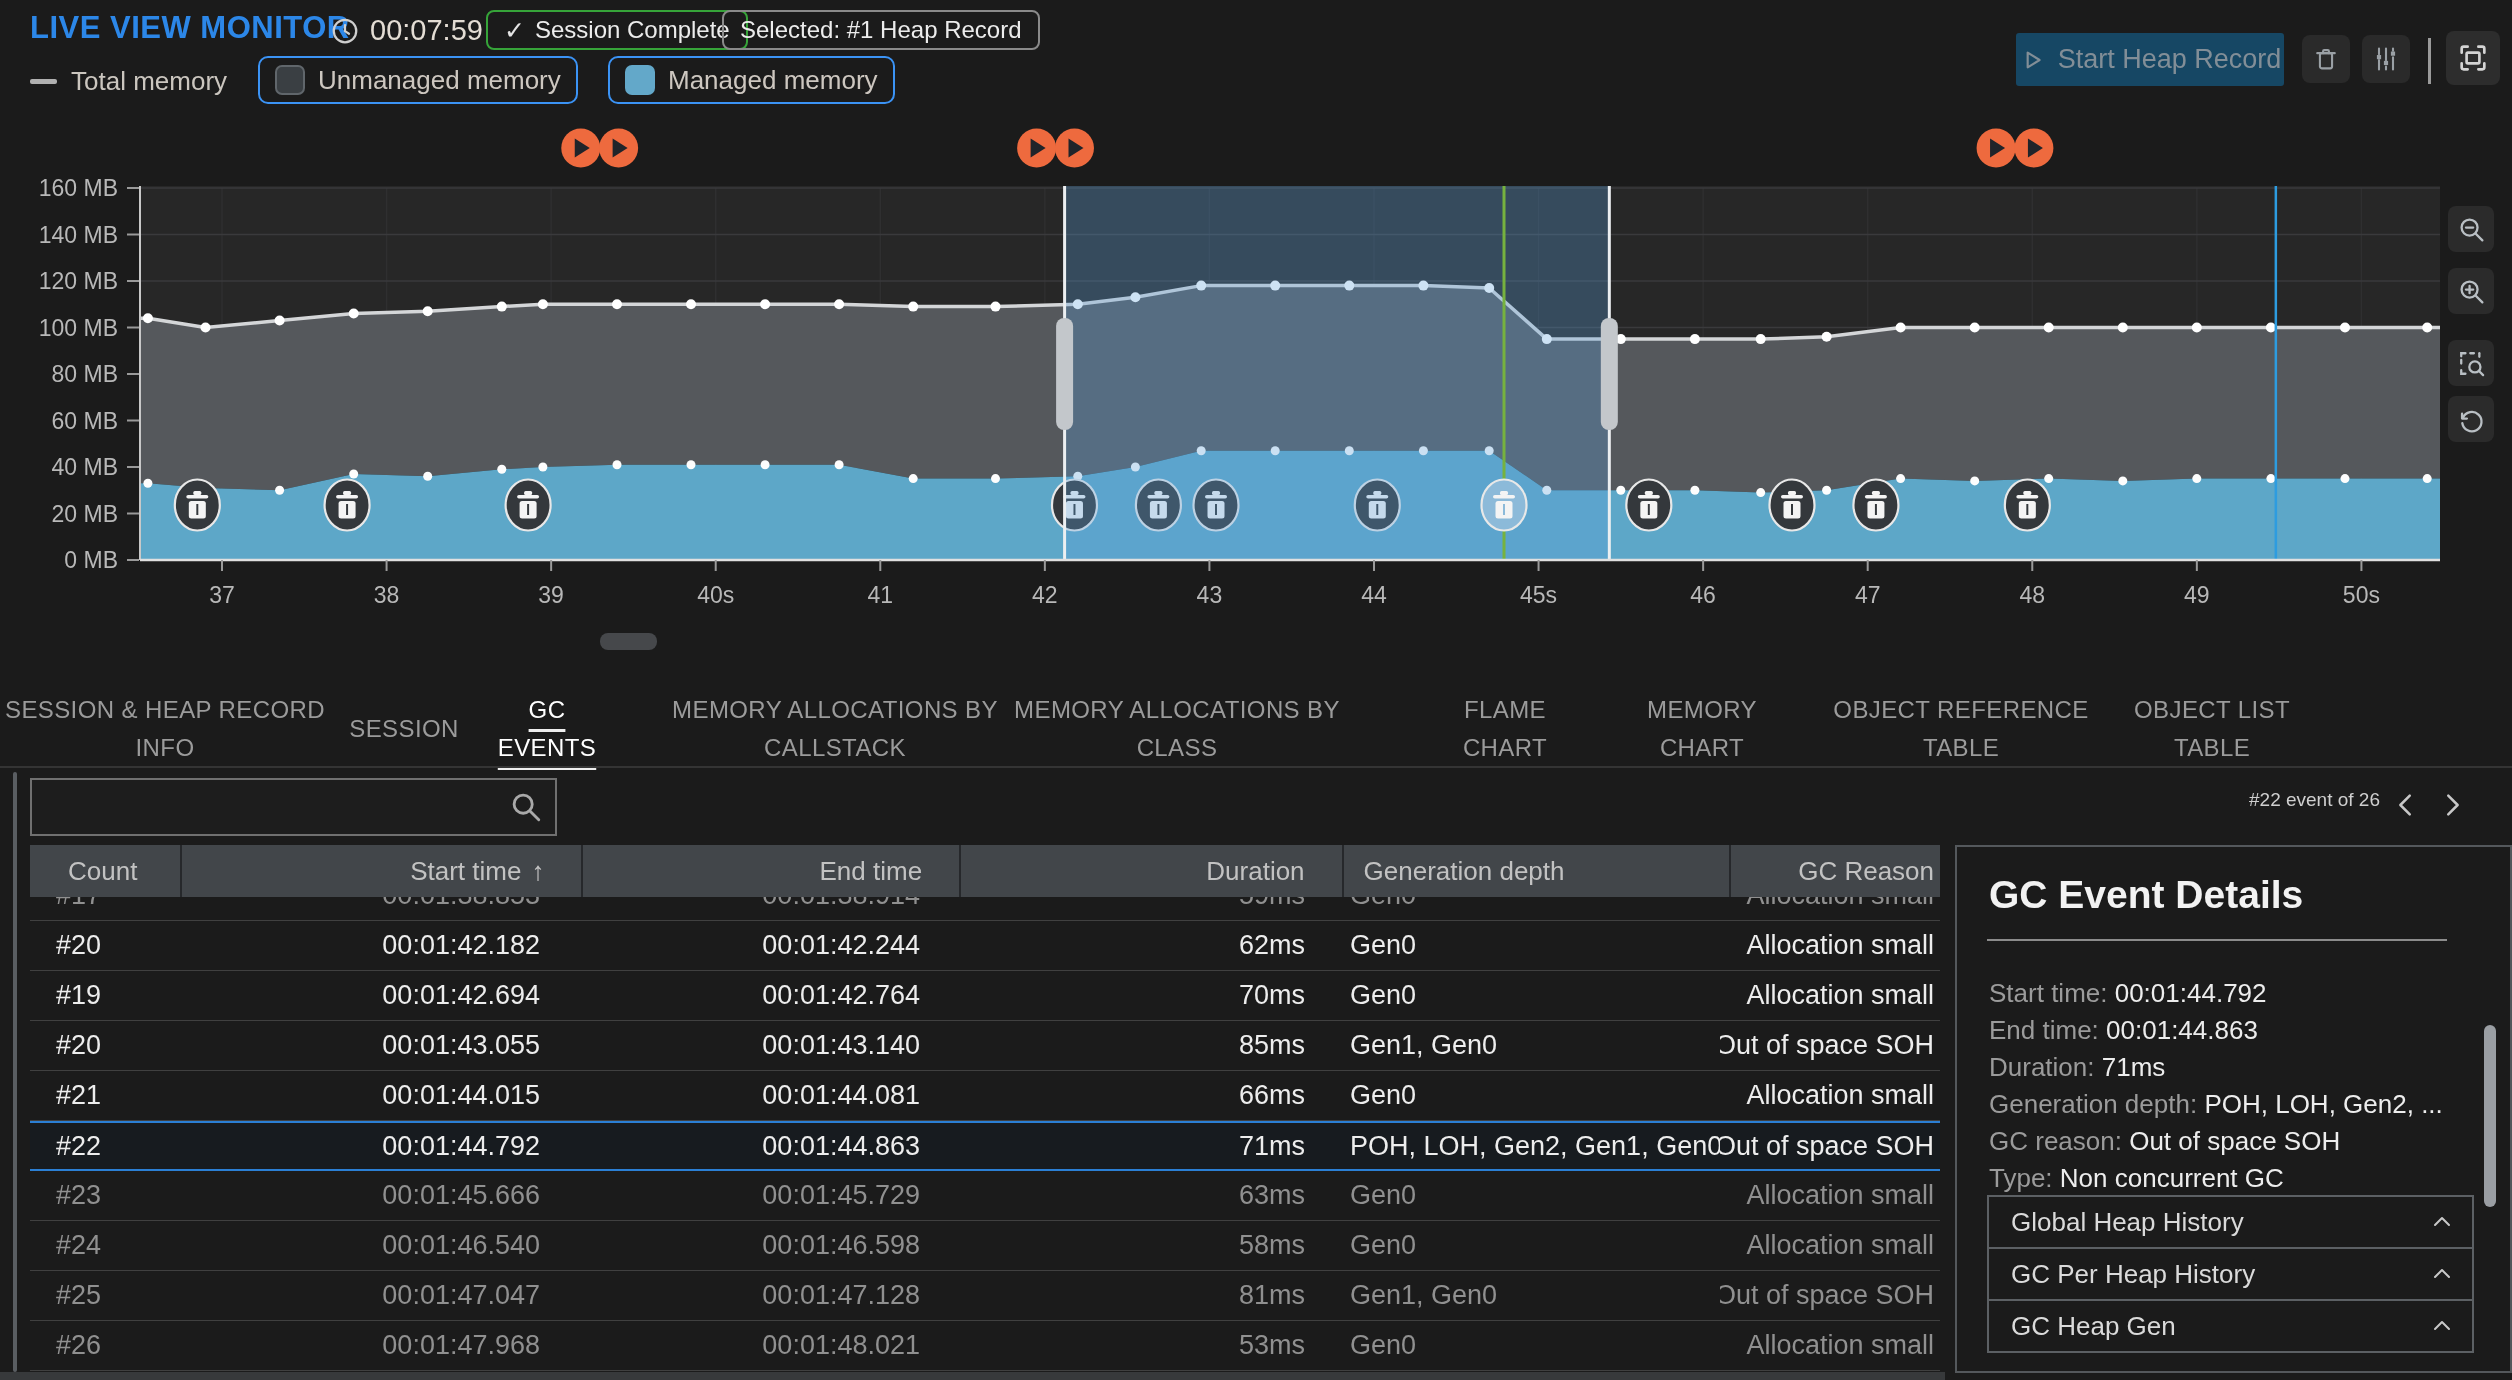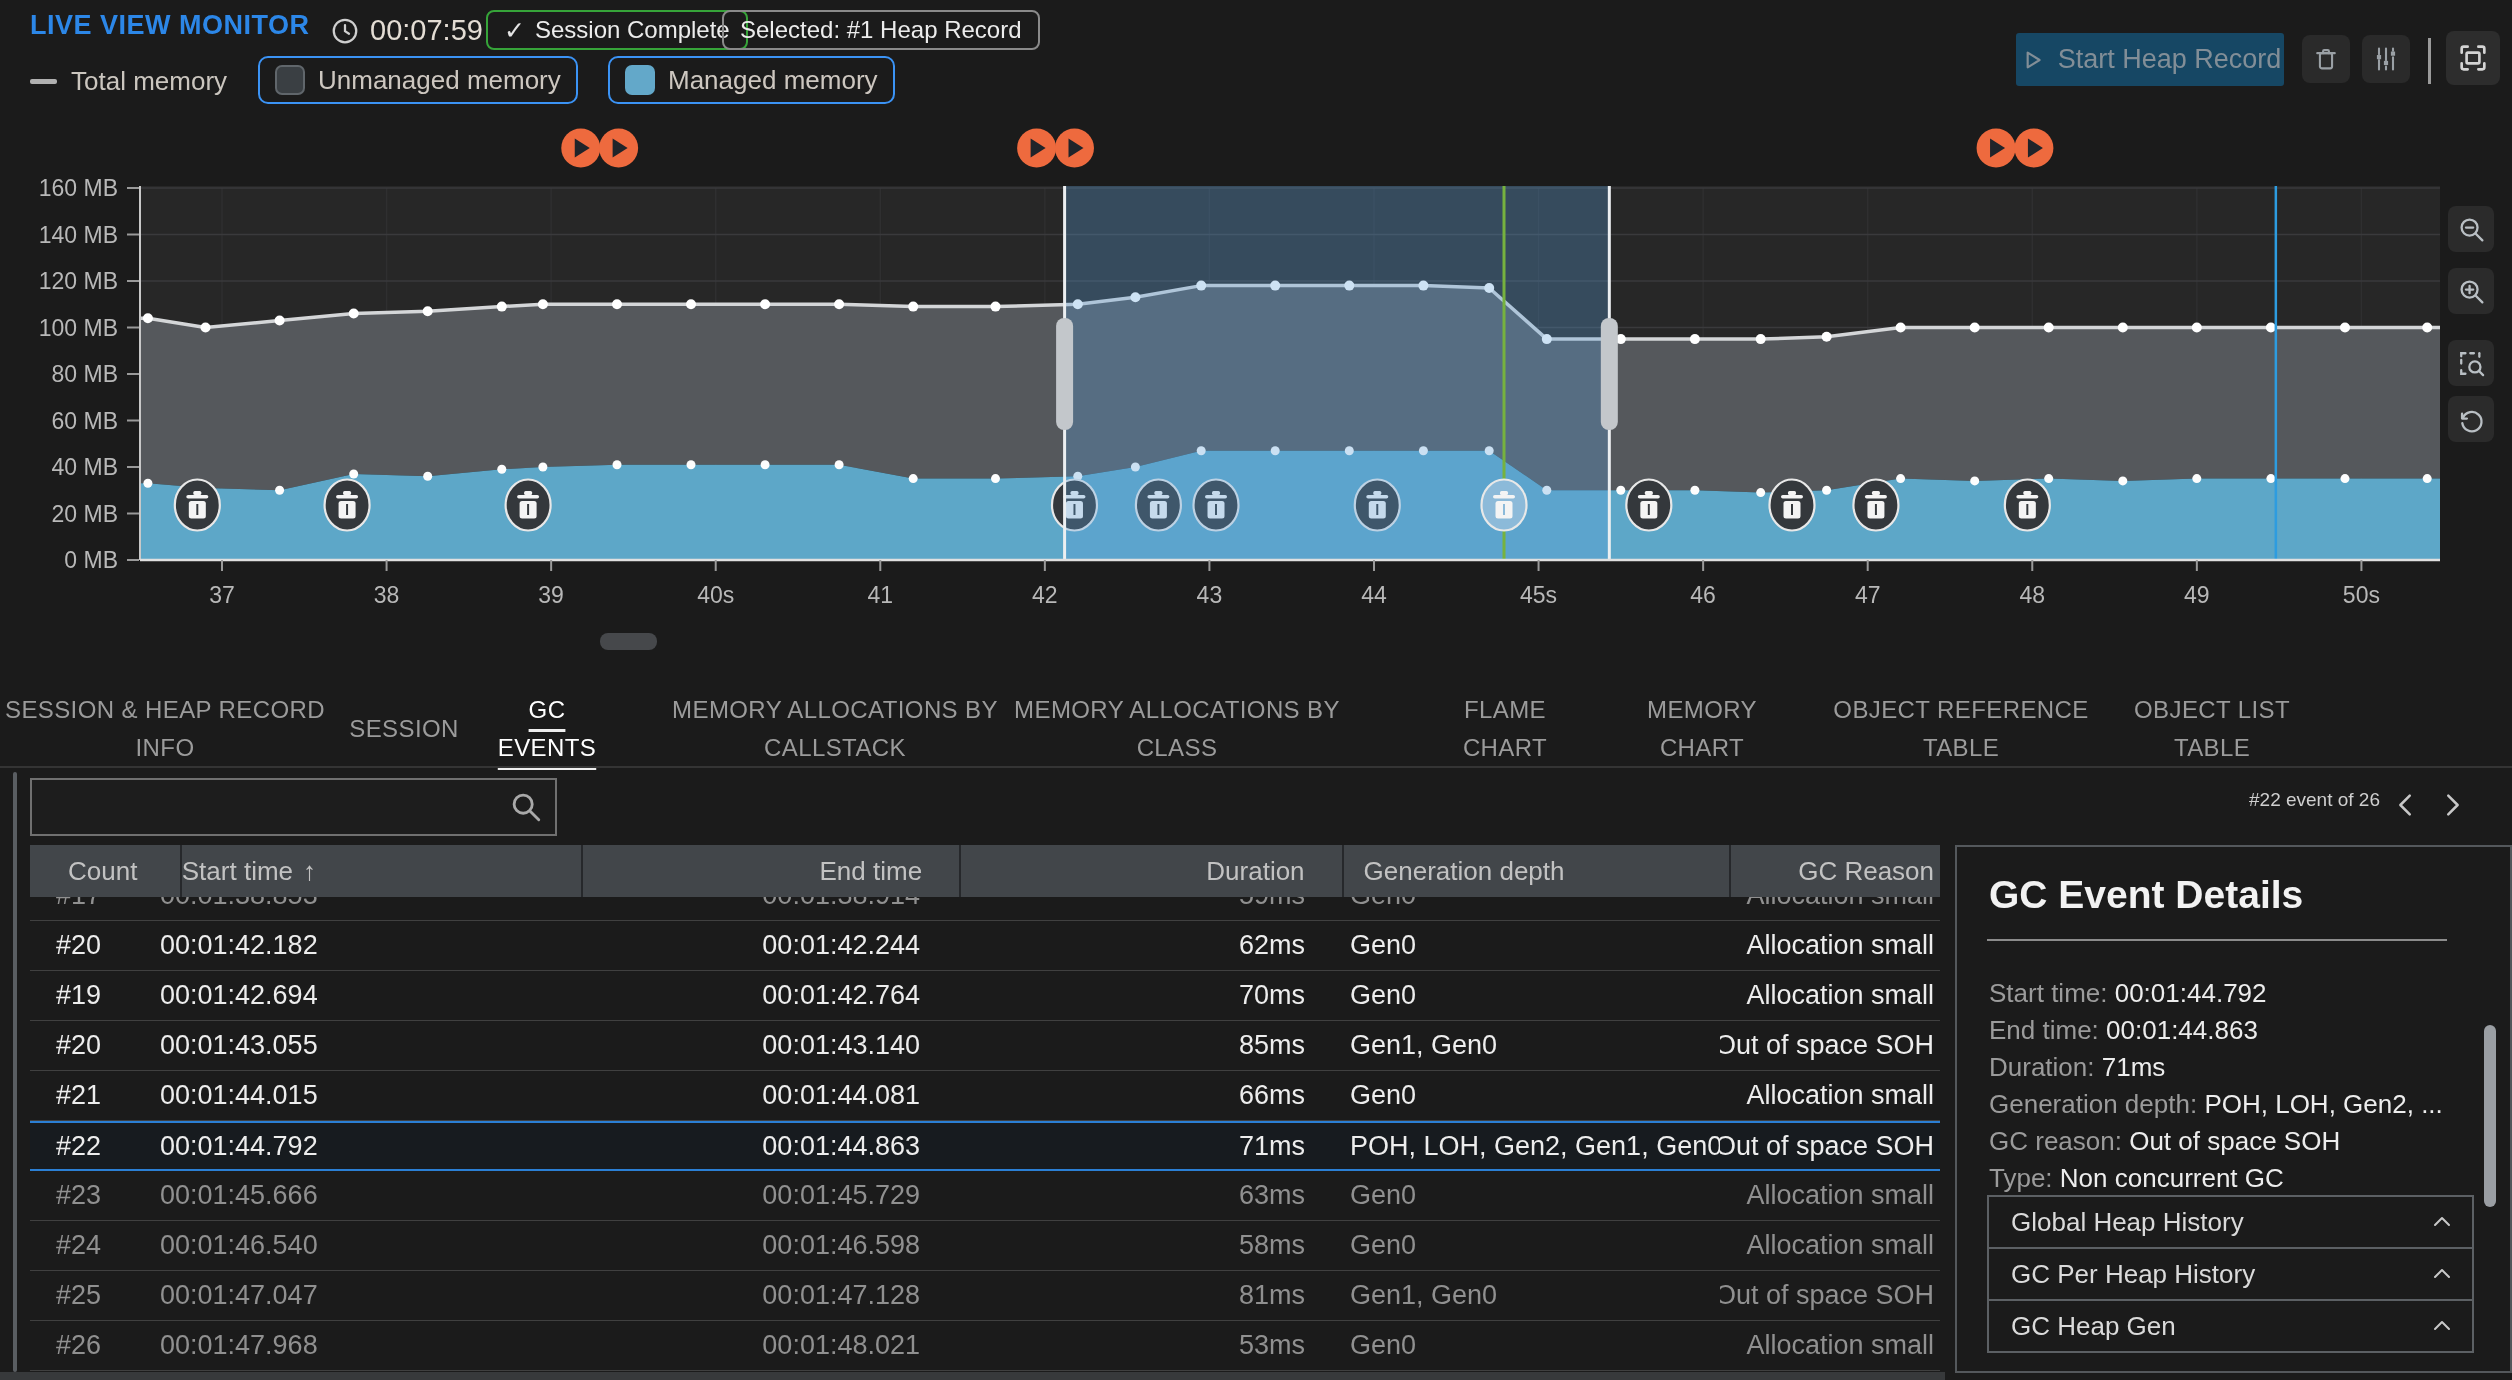--- a/index.html
+++ b/index.html
@@ -1,21 +1,21 @@
 <!DOCTYPE html>
 <html><head>
 <meta charset="utf-8">
 <style>
   html,body{margin:0;padding:0;width:2512px;height:1380px;background:#1b1b1b;overflow:hidden;
     font-family:"Liberation Sans",sans-serif;-webkit-font-smoothing:antialiased;}
   .abs{position:absolute;}
   body{position:relative;}
 
   
-  .hdr-title{left:30px;top:10px;font-size:27px;font-weight:bold;color:#2c87e8;letter-spacing:.5px;}
+  .hdr-title{left:30px;top:10px;font-size:31px;font-weight:bold;color:#2c87e8;letter-spacing:.5px;}
   .clock{left:330px;top:16px;width:30px;height:30px;color:#cfcfcf;}
   .clock svg{width:30px;height:30px;}
   .timer{left:370px;top:14px;font-size:29px;color:#e4ddd4;}
   .badge{height:40px;border-radius:8px;display:flex;align-items:center;gap:10px;padding:0 16px;
     font-size:24px;color:#ececec;box-sizing:border-box;background:transparent;}
   .badge-session{left:486px;top:10px;border:2px solid #36a439;}
   .badge-selected{left:722px;top:10px;border:2px solid #8a8a8a;}
   .checkmark{color:#e4e4e4;font-size:25px;}
   .btn-start{left:2016px;top:33px;width:268px;height:53px;background:#164764;border-radius:3px;
     display:flex;align-items:center;justify-content:center;gap:13px;font-size:27px;color:#828e97;cursor:pointer;}
@@ -68,21 +68,21 @@
   .hcell{display:flex;align-items:center;box-sizing:border-box;margin-left:12px;}
   .thead .hcell + .hcell{border-left:2px solid #26282b;}
   .rows-viewport{left:30px;top:897px;width:1910px;height:475px;overflow:hidden;}
   .trow{display:flex;height:50px;box-sizing:border-box;border-bottom:1px solid #404040;
     font-size:27px;color:#ededed;align-items:stretch;cursor:default;}
   .trow:first-child{margin-top:-26px;}
   .trow.dim{color:#909090;}
   .trow.selected{border-top:2px solid #2b7fd4;border-bottom:2px solid #2b7fd4;background:#171b1f;}
   .cell{display:flex;align-items:center;box-sizing:border-box;overflow:hidden;white-space:nowrap;}
   .c-count{width:130px;padding-left:26px;}
-  .c-start{width:405px;justify-content:flex-start;padding-right:25px;}
+  .c-start{width:405px;justify-content:flex-end;padding-right:25px;}
   .c-end{width:380px;justify-content:flex-end;padding-right:25px;}
   .c-duration{width:385px;justify-content:flex-end;padding-right:25px;}
   .c-gen{width:390px;padding-left:20px;}
   .c-reason{width:220px;justify-content:flex-end;padding-right:6px;}
   .sort-arrow{margin-left:10px;}
   .bottom-scroll{left:0;top:1372px;width:1945px;height:8px;background:#37393b;}
 
   
   .event-nav-label{right:132px;top:789px;font-size:19px;color:#cfcfcf;}
   .chv-btn{width:32px;height:32px;color:#c8c8c8;display:flex;align-items:center;justify-content:center;cursor:pointer;}

